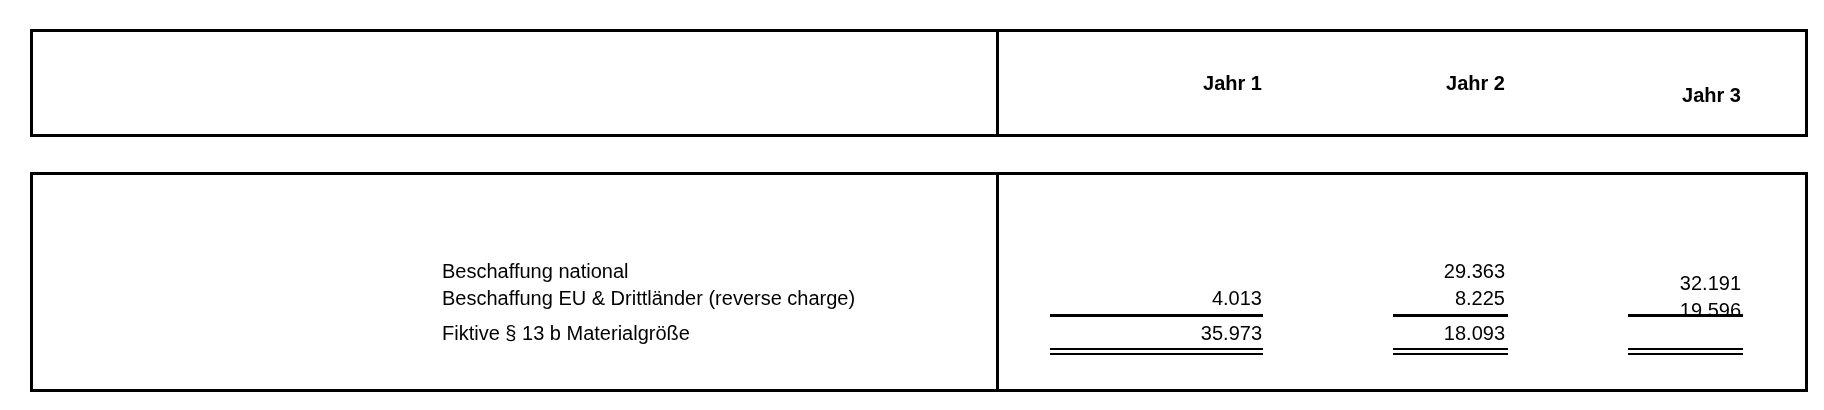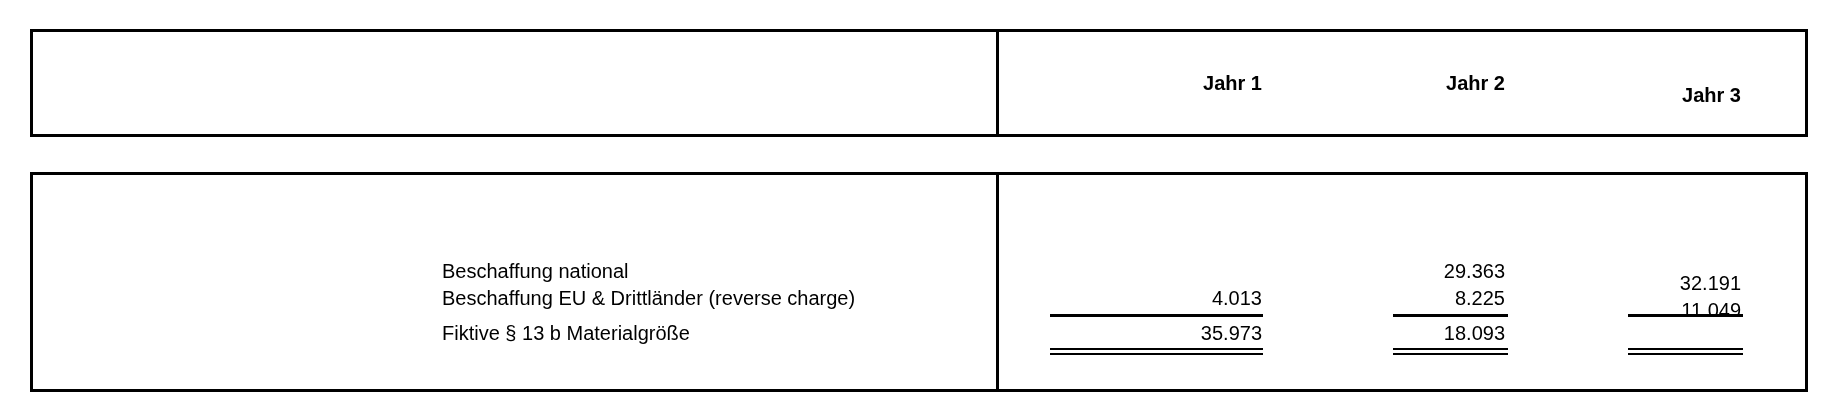--- a/index.html
+++ b/index.html
@@ -98,21 +98,21 @@
   <div class="vline in-body"></div>
 
 
   <div class="cell label-cell r2">Beschaffung national</div>
   <div class="cell val c2 r2">29.363</div>
   <div class="cell val c3 r2">32.191</div>
 
   <div class="cell label-cell r3">Beschaffung EU &amp; Drittländer (reverse charge)</div>
   <div class="cell val c1 r3">4.013</div>
   <div class="cell val c2 r3">8.225</div>
-  <div class="cell val c3 r3">11.049</div>
+  <div class="cell val c3 r3">19.596</div>
 
   <div class="rule col1"></div>
   <div class="rule col2"></div>
   <div class="rule col3"></div>
 
   <div class="cell label-cell r4">Fiktive § 13 b Materialgröße</div>
   <div class="cell val c1 r4">35.973</div>
   <div class="cell val c2 r4">18.093</div>
 
   <div class="drule col1"></div>

